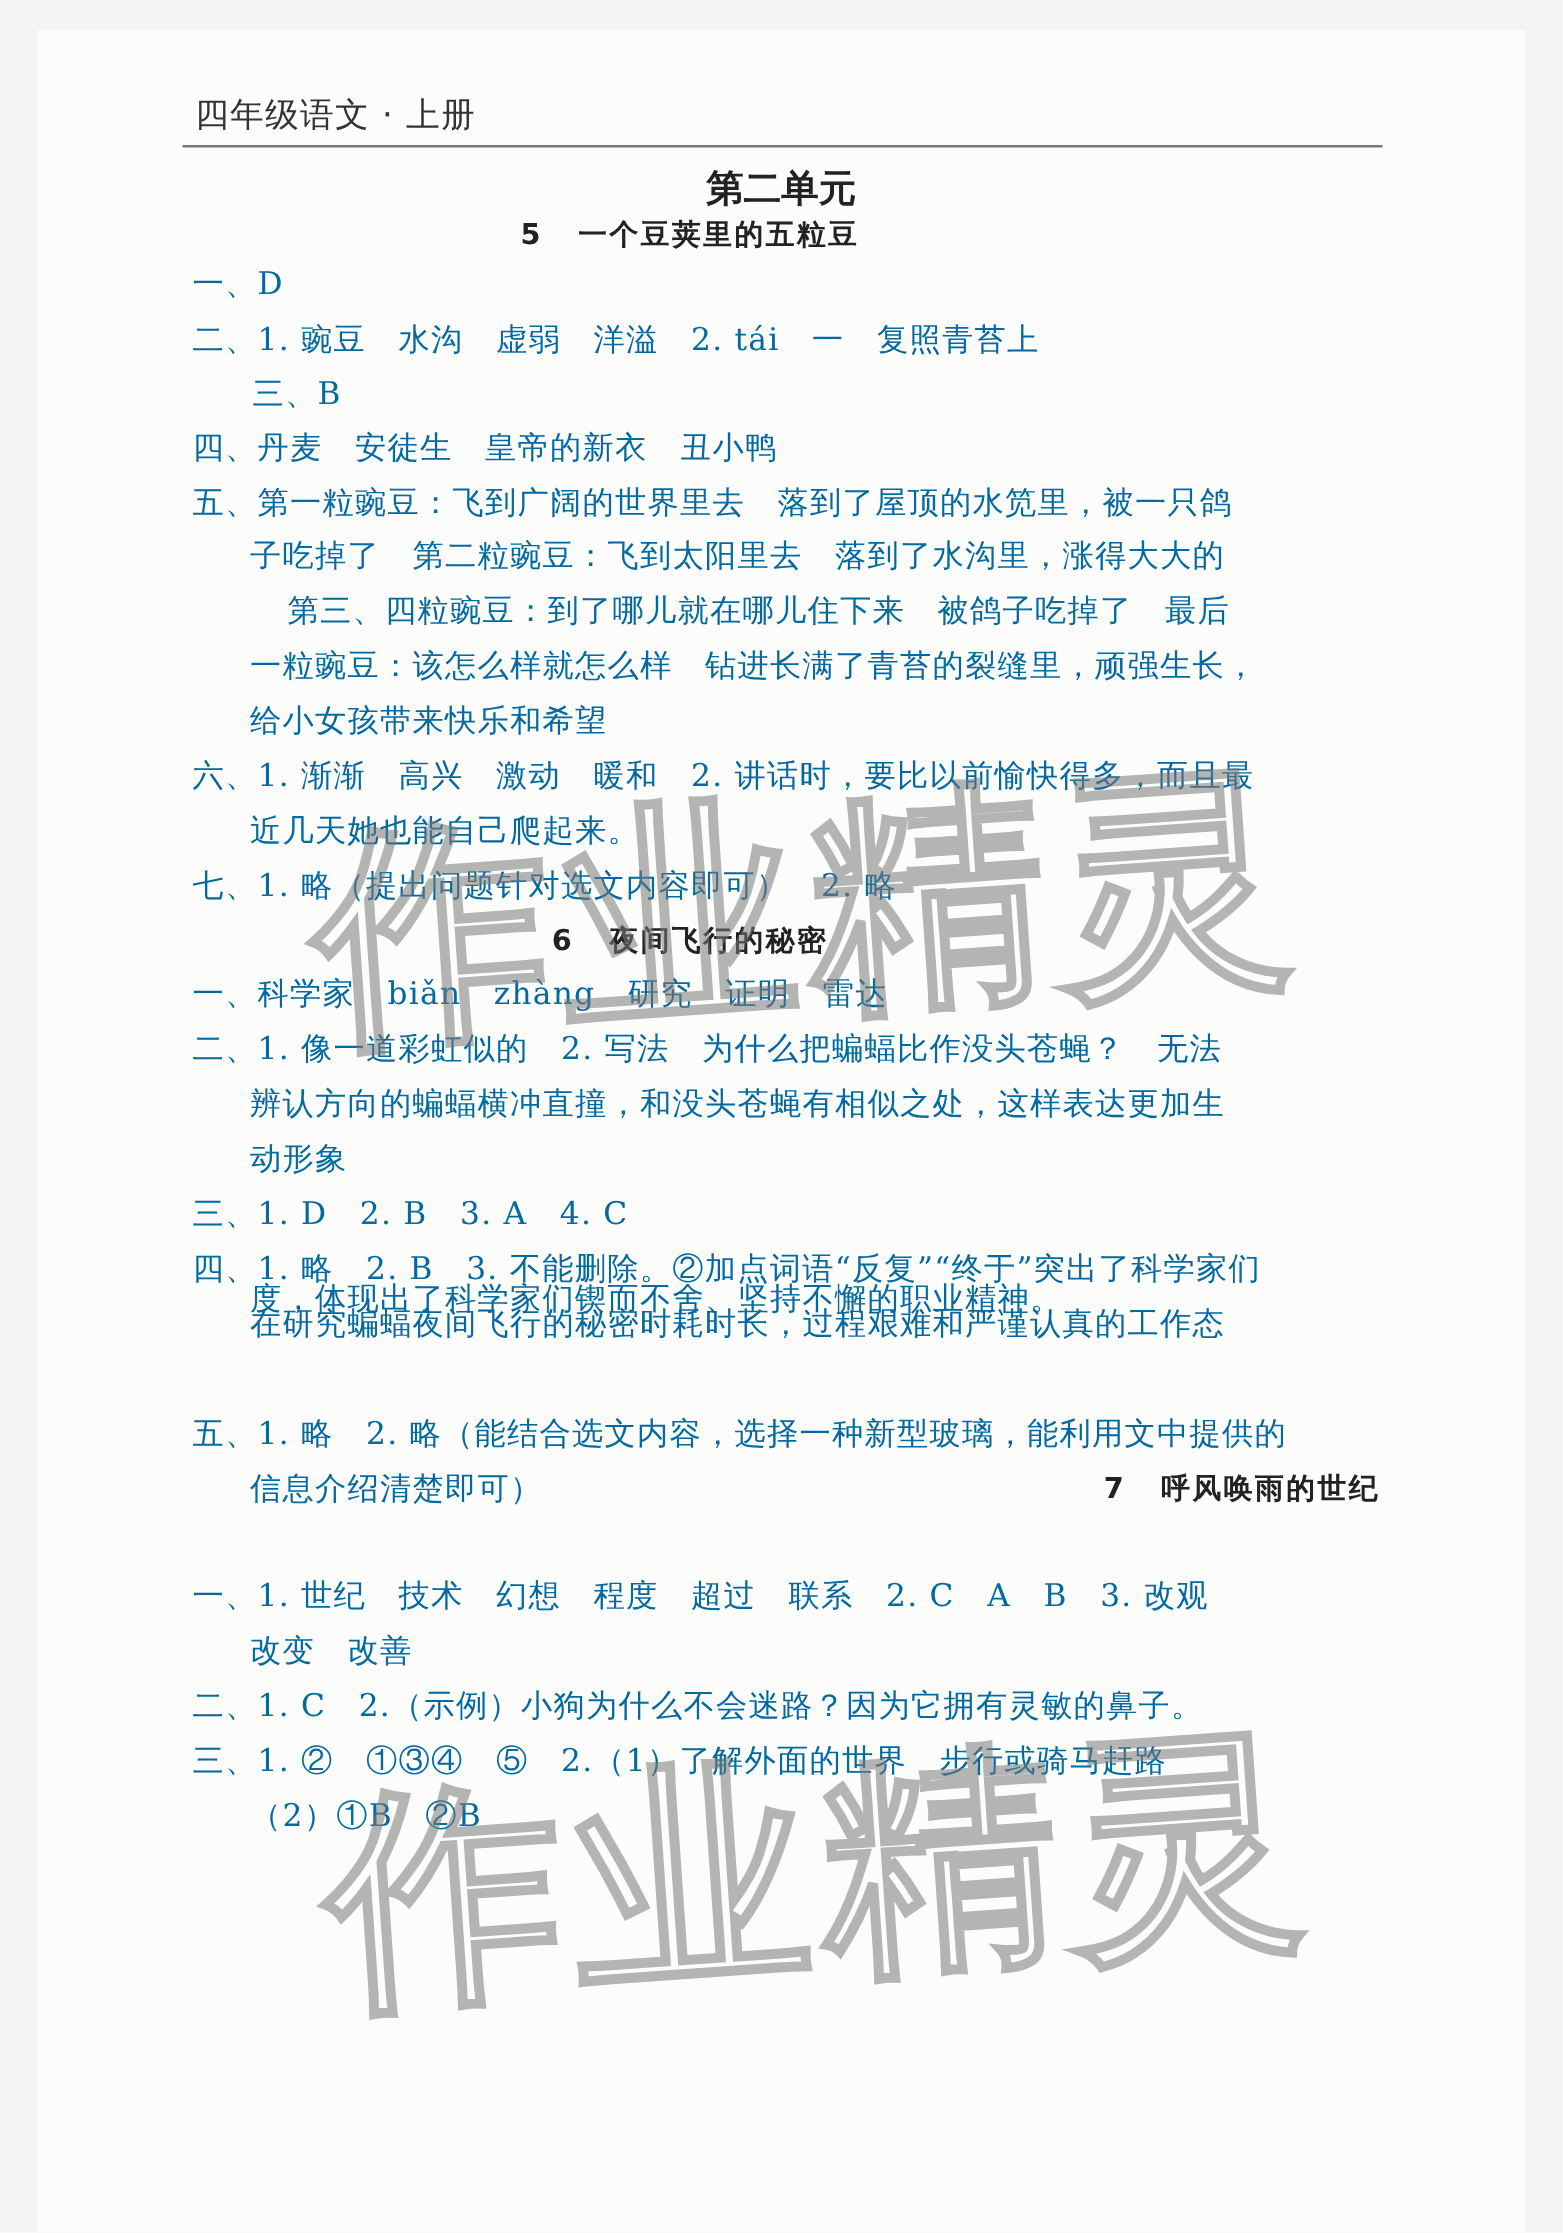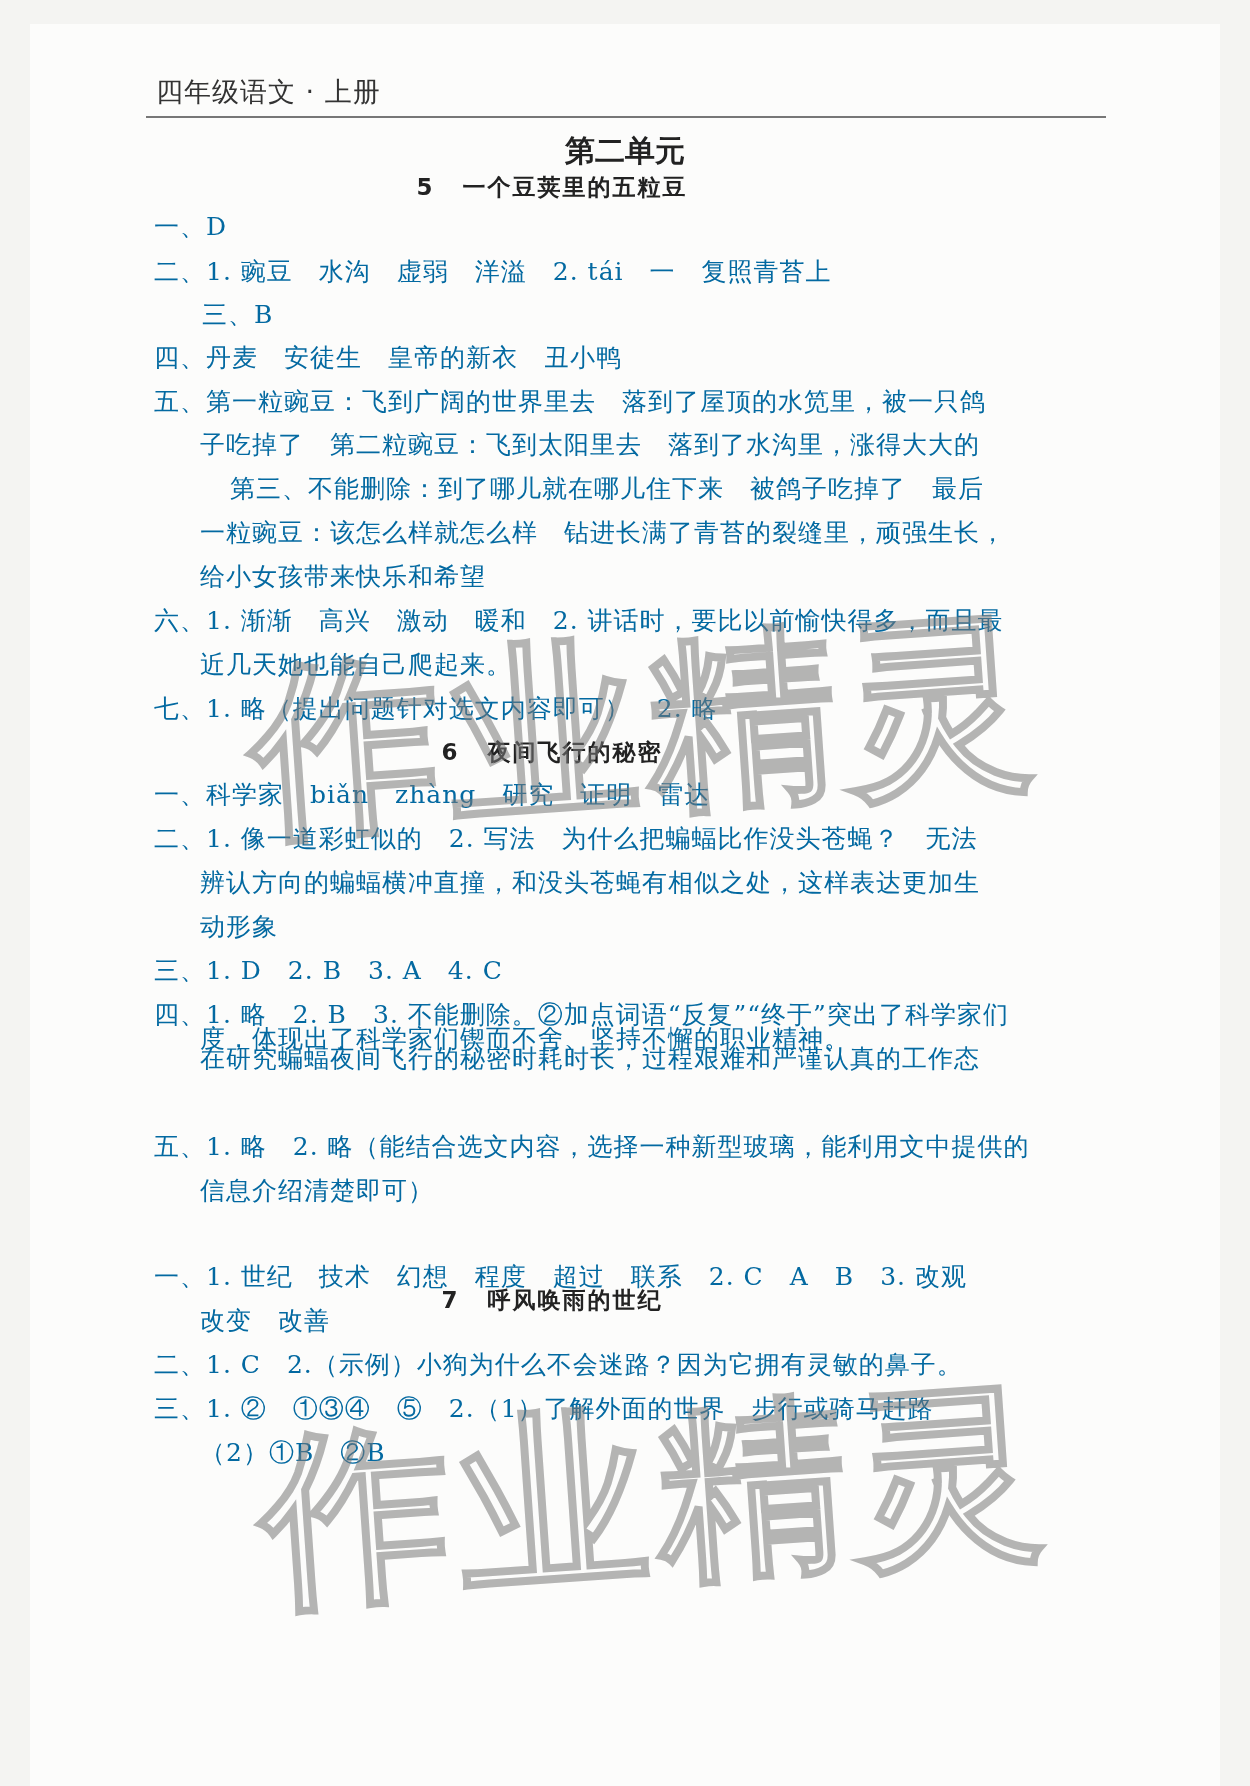--- a/index.html
+++ b/index.html
@@ -53,42 +53,42 @@
 
 <div class="lesson-title" style="top:172px;">
   <span class="num">5</span><span>一个豆荚里的五粒豆</span>
 </div>
 <div class="line" style="top:210px;">一、D</div>
 <div class="line" style="top:255px;">二、1. 豌豆　水沟　虚弱　洋溢　2. tái　一　复照青苔上</div>
 <div class="line" style="top:298px;margin-left:48px;">三、B</div>
 <div class="line" style="top:341px;">四、丹麦　安徒生　皇帝的新衣　丑小鸭</div>
 <div class="line" style="top:385px;">五、第一粒豌豆：飞到广阔的世界里去　落到了屋顶的水笕里，被一只鸽</div>
 <div class="line indent" style="top:428px;">子吃掉了　第二粒豌豆：飞到太阳里去　落到了水沟里，涨得大大的</div>
-<div class="line indent2" style="top:472px;">第三、不能删除：到了哪儿就在哪儿住下来　被鸽子吃掉了　最后</div>
+<div class="line indent2" style="top:472px;">第三、四粒豌豆：到了哪儿就在哪儿住下来　被鸽子吃掉了　最后</div>
 <div class="line indent" style="top:516px;">一粒豌豆：该怎么样就怎么样　钻进长满了青苔的裂缝里，顽强生长，</div>
 <div class="line indent" style="top:560px;">给小女孩带来快乐和希望</div>
 <div class="line" style="top:604px;">六、1. 渐渐　高兴　激动　暖和　2. 讲话时，要比以前愉快得多，而且最</div>
 <div class="line indent" style="top:648px;">近几天她也能自己爬起来。</div>
 <div class="line" style="top:692px;">七、1. 略（提出问题针对选文内容即可）　2. 略</div>
 
 <div class="lesson-title" style="top:737px;">
   <span class="num">6</span><span>夜间飞行的秘密</span>
 </div>
 <div class="line" style="top:778px;">一、科学家　biǎn　zhàng　研究　证明　雷达</div>
 <div class="line" style="top:822px;">二、1. 像一道彩虹似的　2. 写法　为什么把蝙蝠比作没头苍蝇？　无法</div>
 <div class="line indent" style="top:866px;">辨认方向的蝙蝠横冲直撞，和没头苍蝇有相似之处，这样表达更加生</div>
 <div class="line indent" style="top:910px;">动形象</div>
 <div class="line" style="top:954px;">三、1. D　2. B　3. A　4. C</div>
 <div class="line" style="top:998px;">四、1. 略　2. B　3. 不能删除。②加点词语“反复”“终于”突出了科学家们</div>
 <div class="line indent" style="top:1042px;">在研究蝙蝠夜间飞行的秘密时耗时长，过程艰难和严谨认真的工作态</div>
 <div class="line indent" style="top:1022px;text-align:center;">度，体现出了科学家们锲而不舍、坚持不懈的职业精神。</div>
 <div class="line" style="top:1130px;">五、1. 略　2. 略（能结合选文内容，选择一种新型玻璃，能利用文中提供的</div>
 <div class="line indent" style="top:1174px;">信息介绍清楚即可）</div>
 
-<div class="lesson-title" style="top:1285px;">
+<div class="lesson-title" style="top:1175px;text-align:right;">
   <span class="num">7</span><span>呼风唤雨的世纪</span>
 </div>
 <div class="line" style="top:1260px;">一、1. 世纪　技术　幻想　程度　超过　联系　2. C　A　B　3. 改观</div>
 <div class="line indent" style="top:1304px;">改变　改善</div>
 <div class="line" style="top:1348px;">二、1. C　2.（示例）小狗为什么不会迷路？因为它拥有灵敏的鼻子。</div>
 <div class="line" style="top:1392px;">三、1. ②　①③④　⑤　2.（1）了解外面的世界　步行或骑马赶路</div>
 <div class="line indent" style="top:1436px;">（2）①B　②B</div>
 
 <div class="watermark" style="left:250px; top:600px;">作业精灵</div>
 <div class="watermark" style="left:260px; top:1370px;">作业精灵</div>

